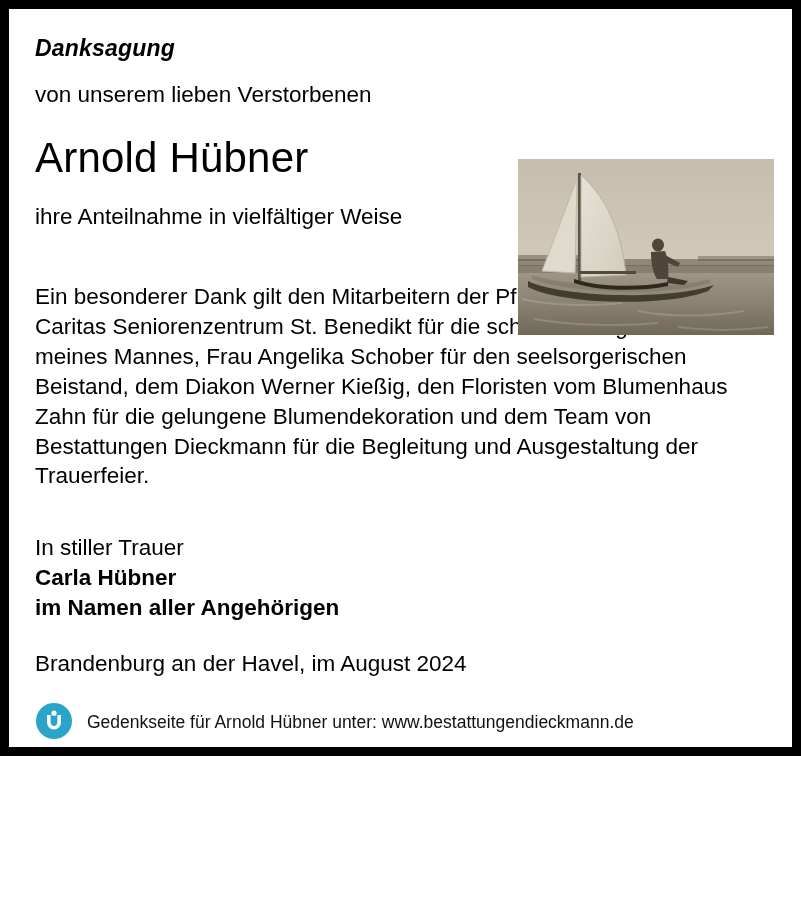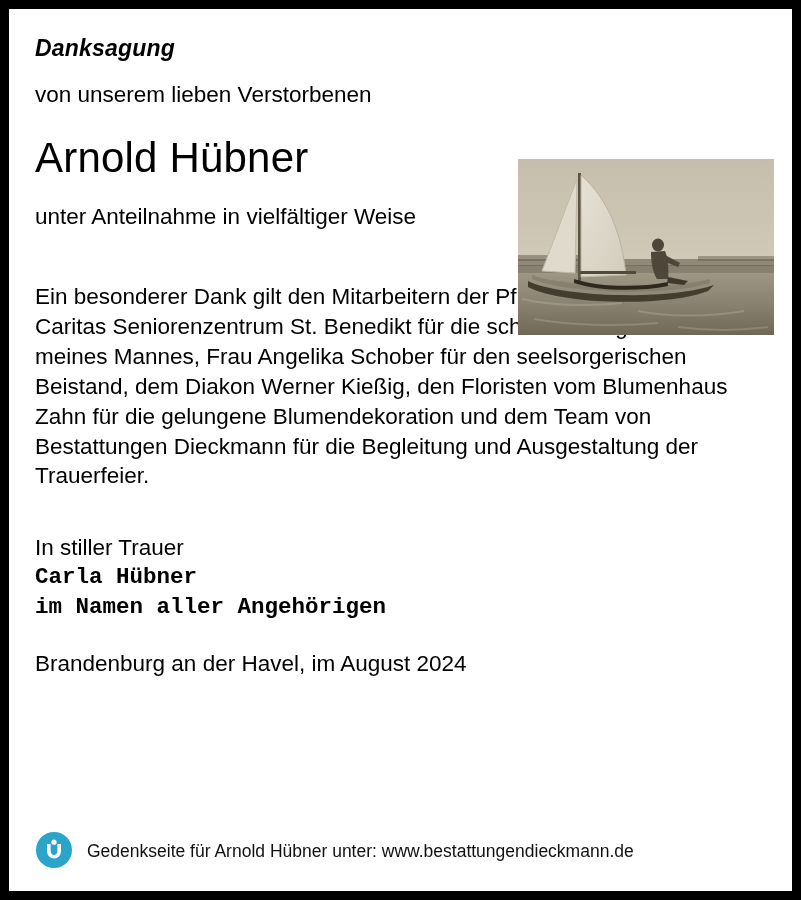--- a/index.html
+++ b/index.html
@@ -10,21 +10,21 @@
   }
   body {
     width: 801px;
     height: 900px;
     font-family: "Liberation Sans", sans-serif;
     color: #000000;
   }
   .obituary {
     position: relative;
     width: 801px;
-    height: 900px;
+    height: 756px;
     background: #ffffff;
     border: 9px solid #000000;
     padding: 26px 24px 0 26px;
     overflow: hidden;
   }
   .heading {
     font-size: 23px;
     font-weight: bold;
     font-style: italic;
     letter-spacing: 0.2px;
@@ -58,21 +58,20 @@
   .closing-block {
     margin-top: 42px;
   }
   .closing-line {
     font-size: 22.5px;
     line-height: 1.33;
     margin: 0;
   }
   .closing-bold {
     font-weight: bold;
-    font-family: Liberation Mono, monospace;
   }
   .place-date {
     margin-top: 26px;
     font-size: 22.5px;
   }
   
   .photo {
     position: absolute;
     top: 150px;
     right: 18px;
@@ -80,21 +79,21 @@
     height: 176px;
     overflow: hidden;
     background: #b9b3a4;
   }
   .photo svg { display: block; }
   
   .footer {
     position: absolute;
     left: 26px;
     right: 24px;
-    bottom: 22px;
+    bottom: 7px;
     display: flex;
     align-items: center;
     gap: 14px;
   }
   .footer-logo {
     width: 38px;
     height: 38px;
     flex: 0 0 38px;
   }
   .footer-text {
@@ -110,21 +109,21 @@
 <div class="obituary">
 
   <div class="heading">Danksagung</div>
 
   <p class="para intro">von unserem lieben Verstorbenen</p>
 
   <div class="name-block">
     <h1 class="deceased-name">Arnold Hübner</h1>
   </div>
 
-  <p class="para after-name">unter Anteilnahme in vielfältiger Weise</p>
+  <p class="para after-name">ihre Anteilnahme in vielfältiger Weise</p>
 
   <p class="para thanks-para">Ein besonderer Dank gilt den Mitarbeitern der Pflegestation 0 vom Caritas Seniorenzentrum St. Benedikt für die schwere Pflegearbeit meines Mannes, Frau Angelika Schober für den seelsorgerischen Beistand, dem Diakon Werner Kießig, den Floristen vom Blumenhaus Zahn für die gelungene Blumendekoration und dem Team von Bestattungen Dieckmann für die Begleitung und Ausgestaltung der Trauerfeier.</p>
 
   <div class="closing-block">
     <p class="closing-line">In stiller Trauer</p>
     <p class="closing-line closing-bold">Carla Hübner</p>
     <p class="closing-line closing-bold">im Namen aller Angehörigen</p>
   </div>
 
   <p class="para place-date">Brandenburg an der Havel, im August 2024</p>

